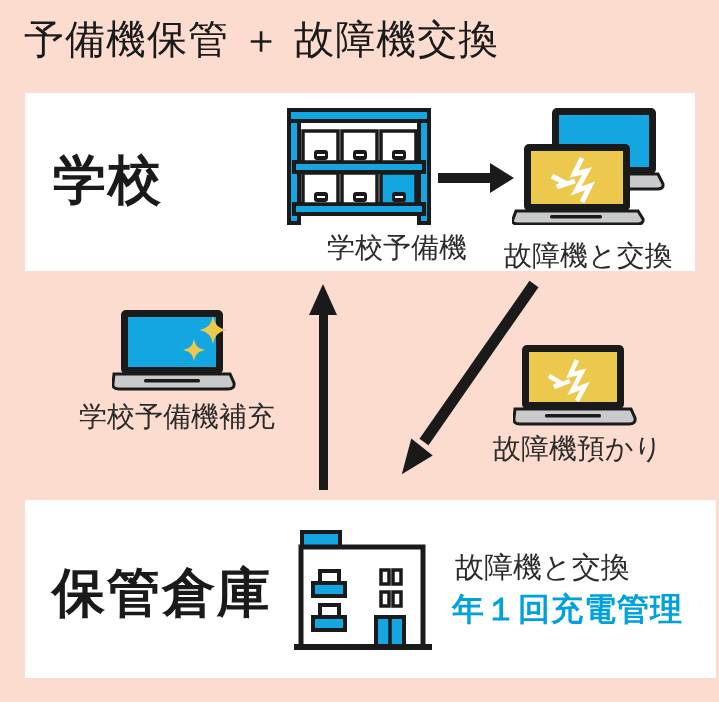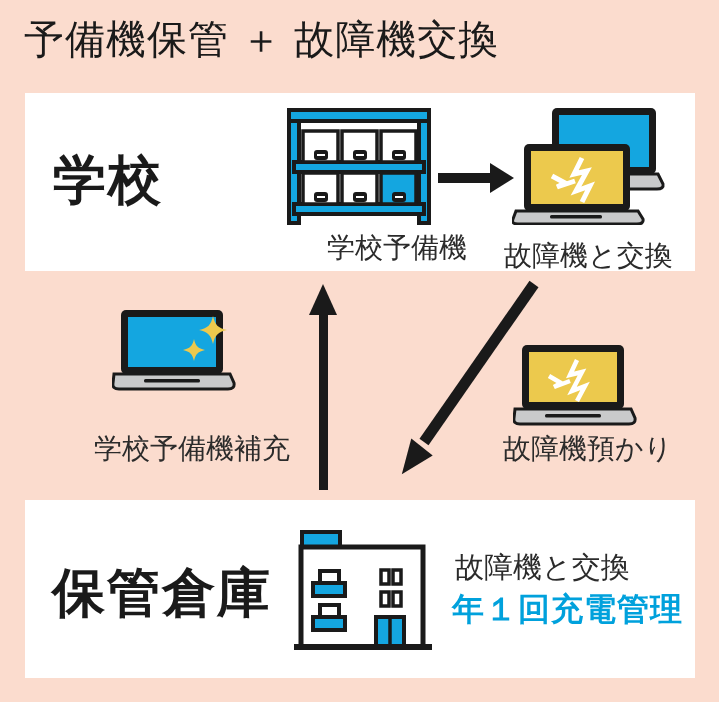--- a/index.html
+++ b/index.html
@@ -13,21 +13,21 @@
   .title{
     left:24px;top:16px;width:672px;
     font-size:40px;line-height:1.15;letter-spacing:1px;
     font-weight:500;white-space:nowrap;color:var(--ink,#1a1a1a);
   }
   .panel{
     position:absolute;left:25px;width:670px;height:178px;
     background:var(--panel,#ffffff);
   }
   .panel.school{top:93px;}
-  .panel.warehouse{top:500px;}
+  .panel.warehouse{top:500px;padding-left:21px;}
   .big-label{
     position:absolute;font-size:53px;font-weight:800;line-height:1;
     color:var(--ink,#1a1a1a);letter-spacing:2px;white-space:nowrap;
   }
   .caption{
     position:absolute;font-size:28px;line-height:1.3;color:var(--text,#2b2b2b);
     white-space:nowrap;
   }
   .caption.center{text-align:center;}
   .storage-caption{position:absolute;font-size:29px;color:var(--text,#2b2b2b);white-space:nowrap;}
@@ -111,21 +111,21 @@
   <svg class="abs" style="left:112px;top:308px;" width="124" height="86" viewBox="0 0 124 86">
     <rect class="ink-f" x="9" y="2" width="102" height="64" rx="5"></rect>
     <rect class="cyan-f" x="16" y="9" width="88" height="50"></rect>
     <path class="gray-f ink-s" d="M2,66 H118 L122,75 Q123,81 116,81 H7 Q0,81 1,75 Z" stroke-width="3"></path>
     <rect class="ink-f" x="32" y="71" width="56" height="3.5" rx="1.5"></rect>
     <g class="yellow-f">
       <path transform="translate(101,22)" d="M0,-14 C2,-5 5,-2 14,0 C5,2 2,5 0,14 C-2,5 -5,2 -14,0 C-5,-2 -2,-5 0,-14"></path>
       <path transform="translate(82,42)" d="M0,-11 C1.6,-4 4,-1.6 11,0 C4,1.6 1.6,4 0,11 C-1.6,4 -4,1.6 -11,0 C-4,-1.6 -1.6,-4 0,-11"></path>
     </g>
   </svg>
-  <div class="caption center" style="left:72px;top:399px;width:240px;margin-top:32px;">
+  <div class="caption center" style="left:57px;top:399px;width:240px;">
     <div>学校予備機補充</div>
   </div>
 
   <svg class="abs" style="left:306px;top:284px;" width="34" height="206" viewBox="0 0 34 206">
     <polygon class="ink-f" points="17,0 31,31 3,31"></polygon>
     <rect class="ink-f" x="13" y="27" width="9" height="179"></rect>
   </svg>
 
   <svg class="abs" style="left:386px;top:278px;" width="156" height="212" viewBox="0 0 156 212">
     <line class="ink-s" x1="148" y1="6" x2="38" y2="164" stroke-width="11"></line>
@@ -133,21 +133,21 @@
   </svg>
 
   <svg class="abs" style="left:513px;top:343px;" width="124" height="86" viewBox="0 0 124 86">
     <rect class="ink-f" x="9" y="2" width="102" height="64" rx="5"></rect>
     <rect class="yellow-f" x="16" y="9" width="88" height="50"></rect>
     <path class="none-f white-s" d="M36,33 l12,7 -7,4 16,-6" stroke-width="4.5"></path>
     <path class="none-f white-s" d="M64,17 l-7,15 12,-3 -10,19 13,-5 -8,15" stroke-width="4.5"></path>
     <path class="gray-f ink-s" d="M2,66 H118 L122,75 Q123,81 116,81 H7 Q0,81 1,75 Z" stroke-width="3"></path>
     <rect class="ink-f" x="32" y="71" width="56" height="3.5" rx="1.5"></rect>
   </svg>
-  <div class="caption" style="left:493px;top:431px;margin-left:10px;">故障機預かり</div>
+  <div class="caption" style="left:493px;top:431px;">故障機預かり</div>
 
   <div class="panel warehouse">
     <div class="big-label" style="left:27px;top:66px;">保管倉庫</div>
   </div>
 
   <svg class="abs" style="left:293px;top:528px;" width="140" height="124" viewBox="0 0 140 124">
     <rect class="cyan-f ink-s" x="9" y="4" width="38" height="16" stroke-width="4"></rect>
     <rect class="white-f ink-s" x="8" y="19" width="122" height="100" stroke-width="5"></rect>
 
     <g>

